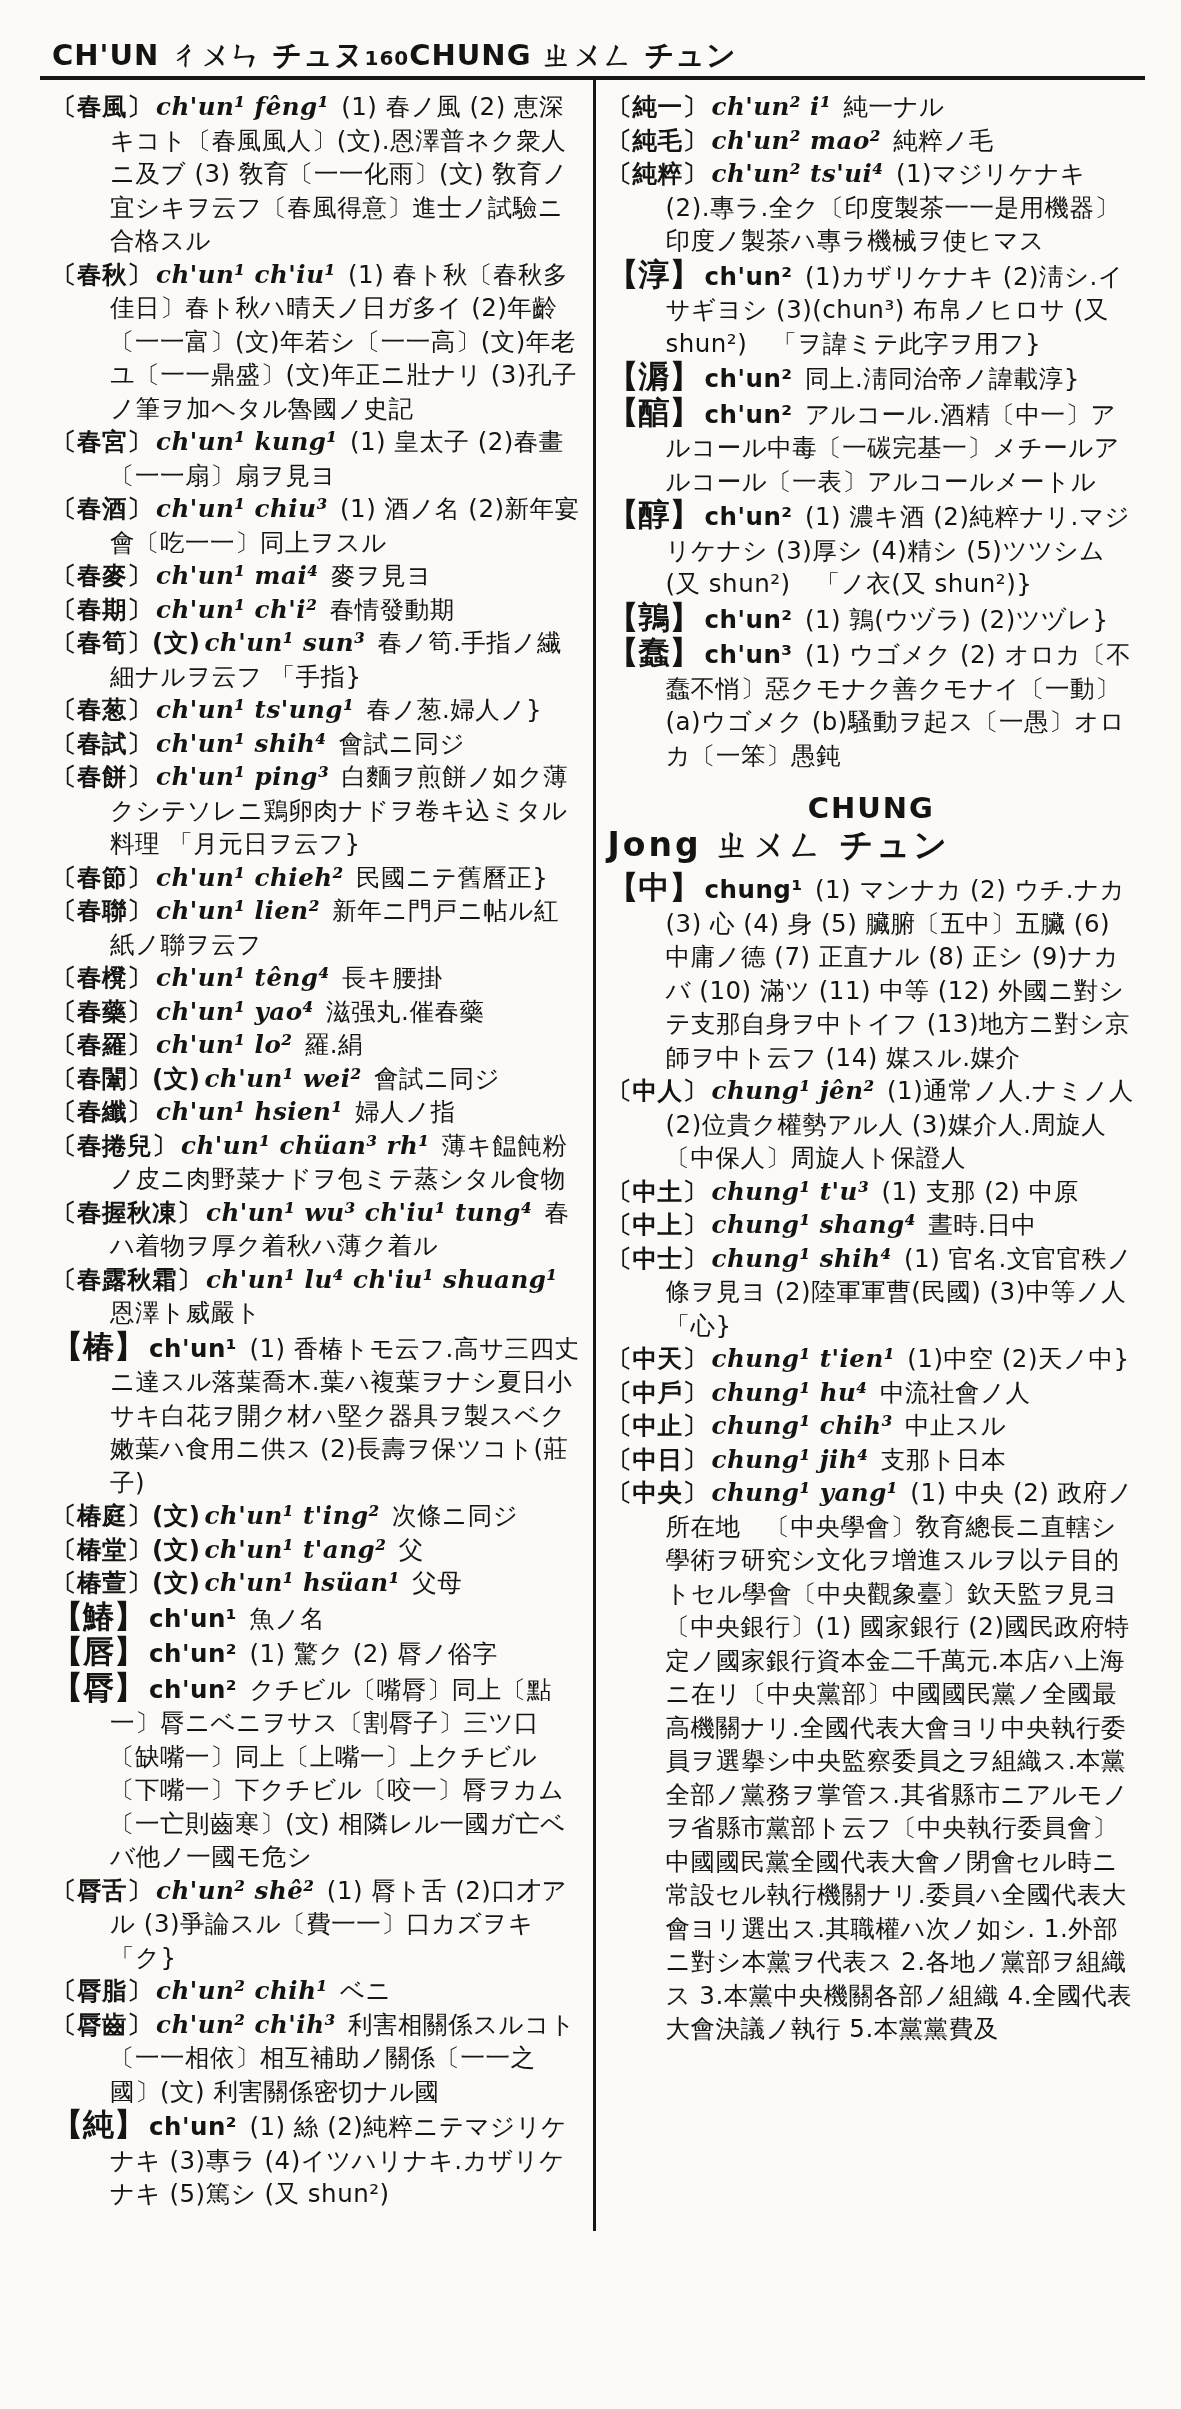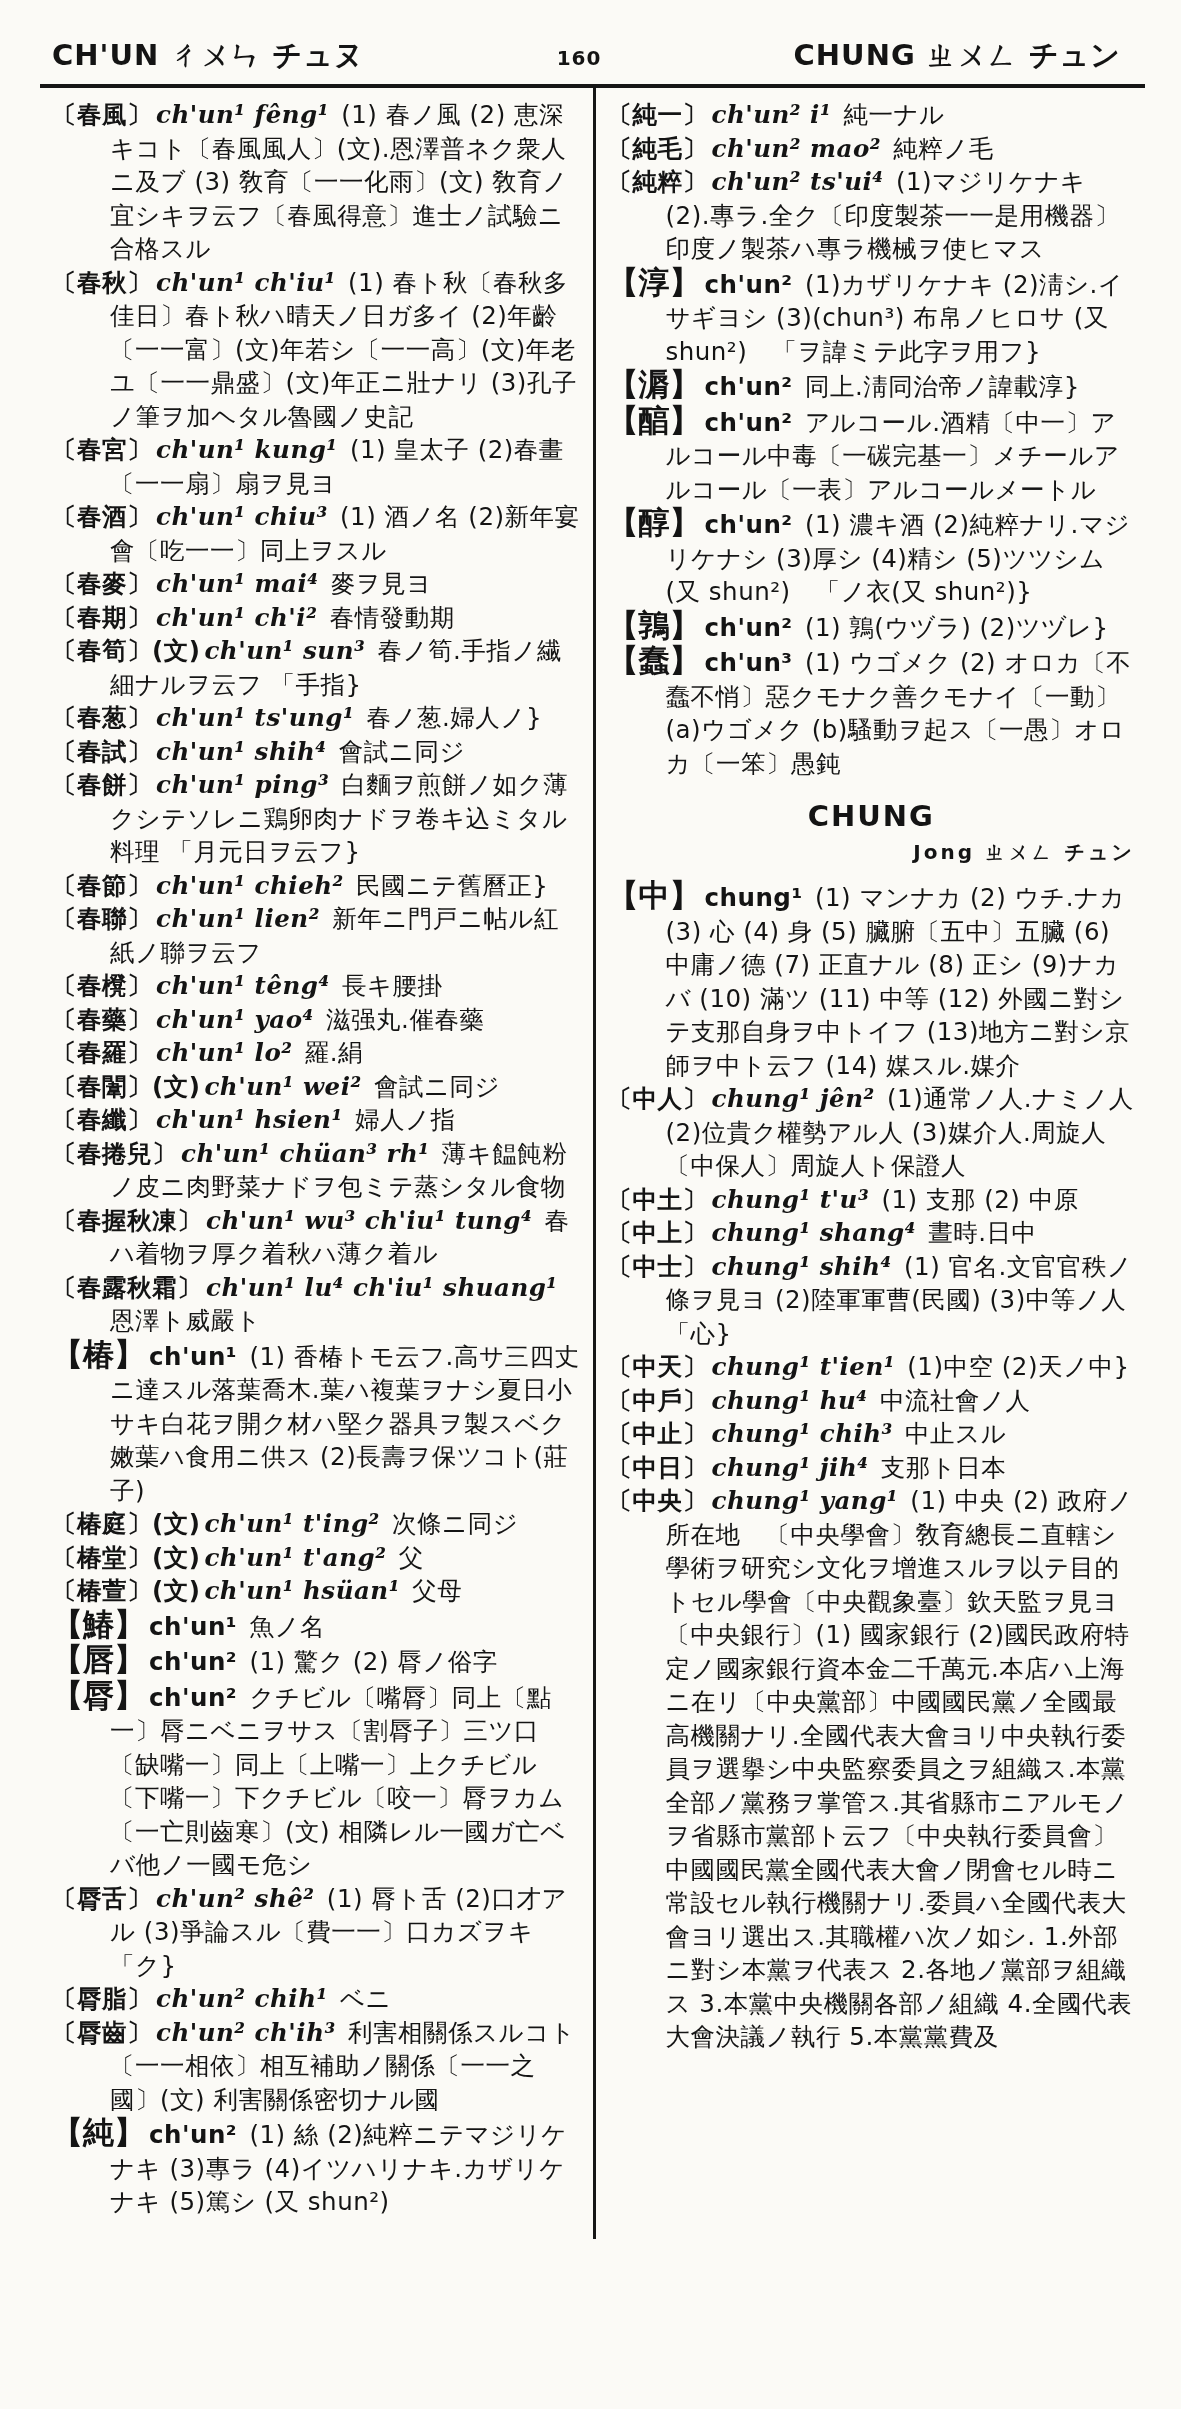--- a/index.html
+++ b/index.html
@@ -2,22 +2,22 @@
 <html><head>
 <meta charset="utf-8">
 <style>
   html,body { margin:0; padding:0; background:#d8d5cd; }
   .page {
     position:relative; width:1181px; height:2409px; margin:0 auto;
     background:#fbfaf6; color:#141414; overflow:hidden;
     font-family:"DejaVu Sans", sans-serif;
   }
   .header {
-    display:flex; justify-content:space-between; align-items:baseline;
-    padding:36px 60px 8px 52px; font-weight:bold; font-size:29px; letter-spacing:1px;
+    display:flex; justify-content:flex-start; align-items:baseline;
+    padding:36px 60px 0 52px; font-weight:bold; font-size:29px; letter-spacing:1px;
   }
   .header .hw { white-space:nowrap; }
   .header .pageno { font-size:20px; }
   .body-area {
     margin:0 36px 0 40px; border-top:4px solid #161616;
     display:flex; align-items:stretch;
   }
   .col { width:50%; box-sizing:border-box; padding:10px 10px 20px 12px; }
   .col.right { border-left:3px solid #161616; }
   .entry {
@@ -26,21 +26,21 @@
   }
   .entry .head { font-weight:600; }
   .entry.major .head { font-size:31px; font-weight:800; letter-spacing:0; }
   .entry .rom { font-style:italic; font-family:"DejaVu Serif", serif; font-weight:600; padding:0 4px;margin-top:48px; }
   .entry.major .rom { font-style:normal; font-family:"DejaVu Sans", sans-serif; font-weight:800; }
   .section-title {
     text-align:center; font-weight:800; font-size:29px; letter-spacing:2px;
     margin:20px 0 2px; text-indent:0; padding-left:0;
   }
   .section-sub {
-    text-align:right; font-weight:800; font-size:20px; letter-spacing:3px;
+    text-align:left; font-weight:800; font-size:33px; letter-spacing:3px;
     margin:2px 0 10px; text-indent:0; padding-left:0;
   }
 </style>
 </head>
 <body>
 
 <div class="page">
   <div class="header">
     <span class="hw">CH'UN ㄔㄨㄣ チュヌ</span>
     <span class="pageno">160</span>

